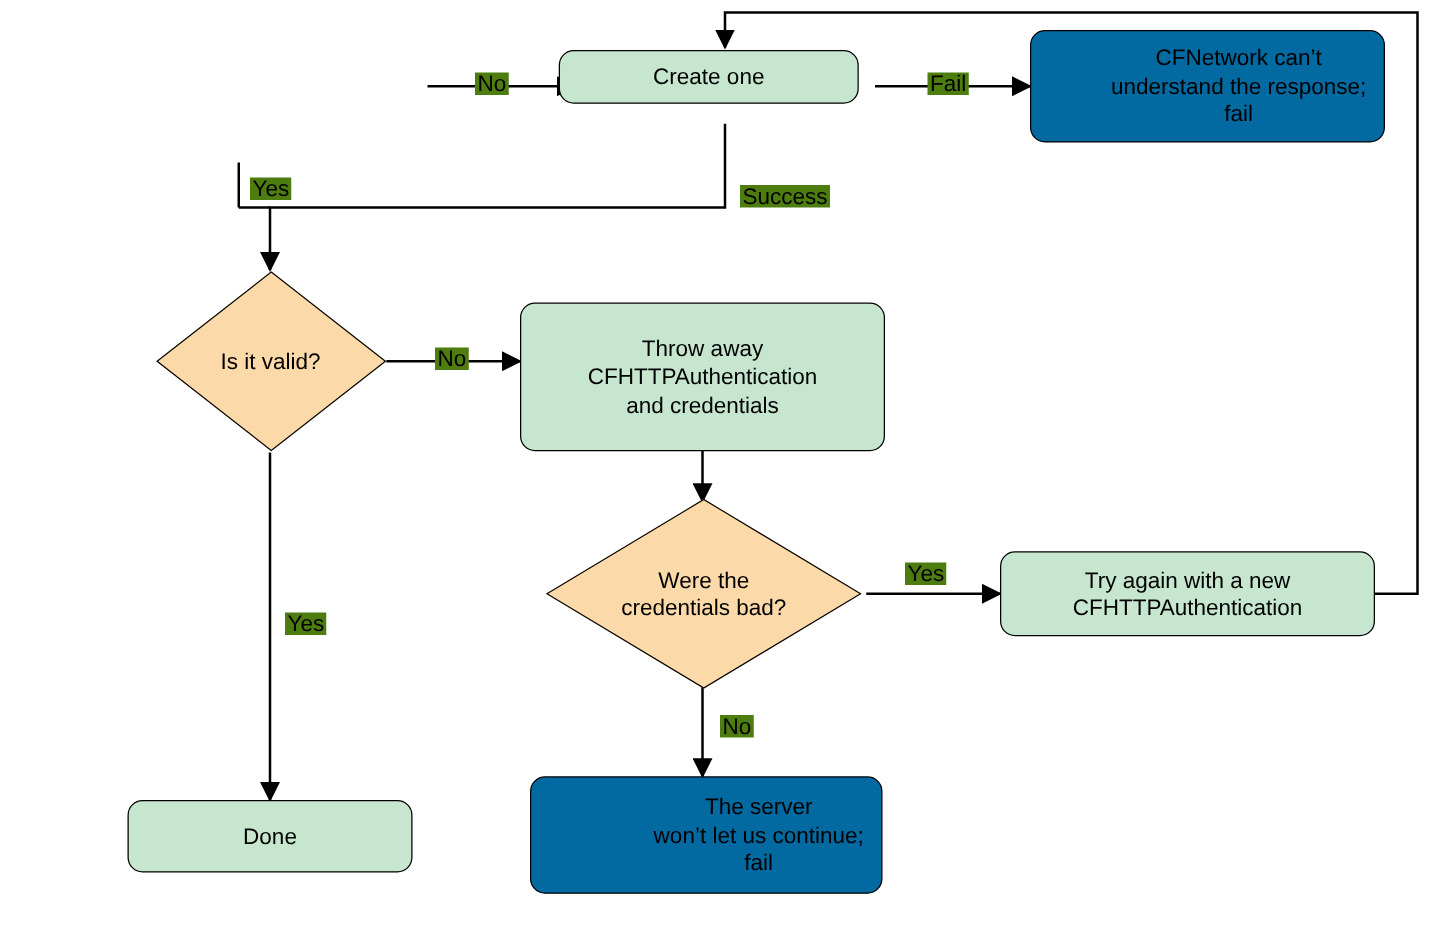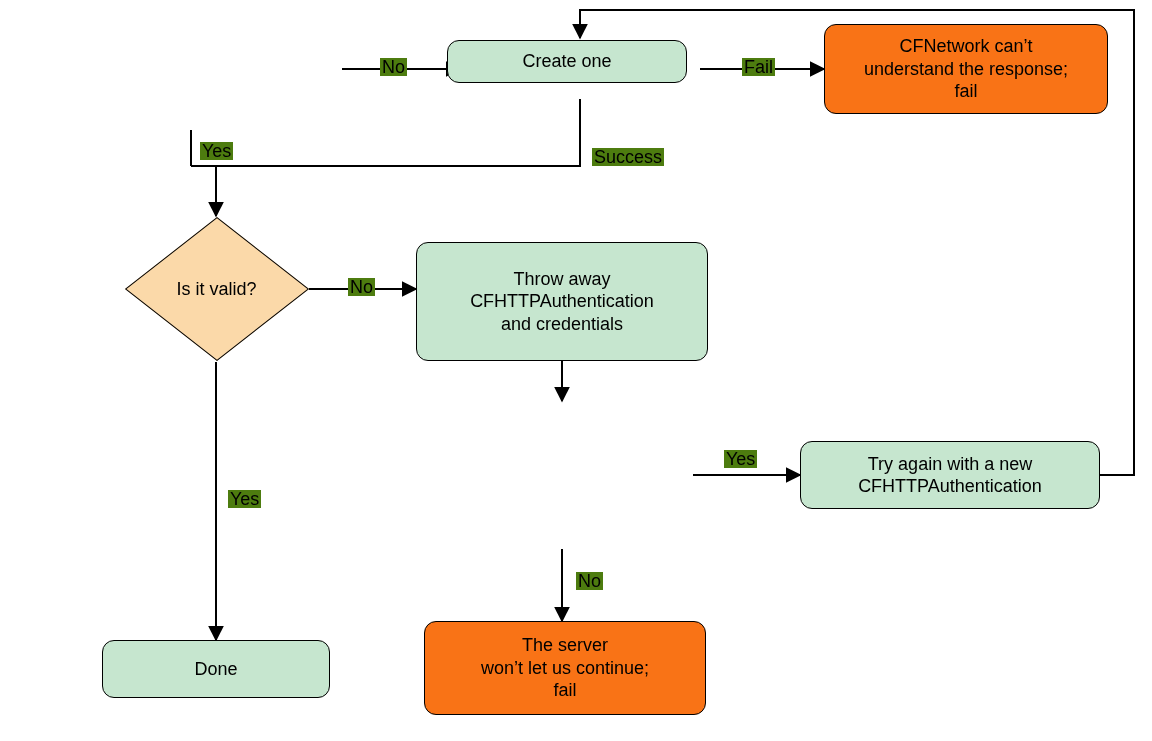--- a/index.html
+++ b/index.html
@@ -23,21 +23,21 @@
     justify-content: center;
     text-align: center;
     line-height: 1.25;
     padding: 8px 14px;
   }
   .rect {
     border: 1.5px solid #000;
     border-radius: 12px;
   }
   .green { background: #c6e6cf; }
-  .red   { background: #f97316; }
+  .red   { background: #0369a1; justify-content: flex-end; }
   .diamond-wrap {
     position: absolute;
   }
   .diamond-shape {
     position: absolute;
     left: 50%; top: 50%;
     background: #fbd9a9;
     border: 1.5px solid #000;
     transform: translate(-50%, -50%) rotate(45deg);
   }
@@ -104,20 +104,24 @@
 
   <div class="diamond-wrap" style="left:124px; top:216px; width:185px; height:146px;">
     <div class="diamond-shape" style="width:116px; height:116px; transform: translate(-50%,-50%) rotate(45deg) skew(-7deg,-7deg);"></div>
     <div class="diamond-text">Is it valid?</div>
   </div>
 
   <div class="node rect green" style="left:416px; top:242px; width:292px; height:119px;">
     <span>Throw away<br>CFHTTPAuthentication<br>and credentials</span>
   </div>
 
+  <div class="diamond-wrap" style="left:432px; top:401px; width:262px; height:148px;">
+    <div class="diamond-shape" style="width:143px; height:143px; transform: translate(-50%,-50%) rotate(45deg) skew(-14deg,-14deg);"></div>
+    <div class="diamond-text">Were the<br>credentials bad?</div>
+  </div>
 
   <div class="node rect green" style="left:800px; top:441px; width:300px; height:68px;">
     <span>Try again with a new<br>CFHTTPAuthentication</span>
   </div>
 
   <div class="node rect red" style="left:424px; top:621px; width:282px; height:94px;">
     <span>The server<br>won’t let us continue;<br>fail</span>
   </div>
 
   <div class="node rect green" style="left:102px; top:640px; width:228px; height:58px;">

